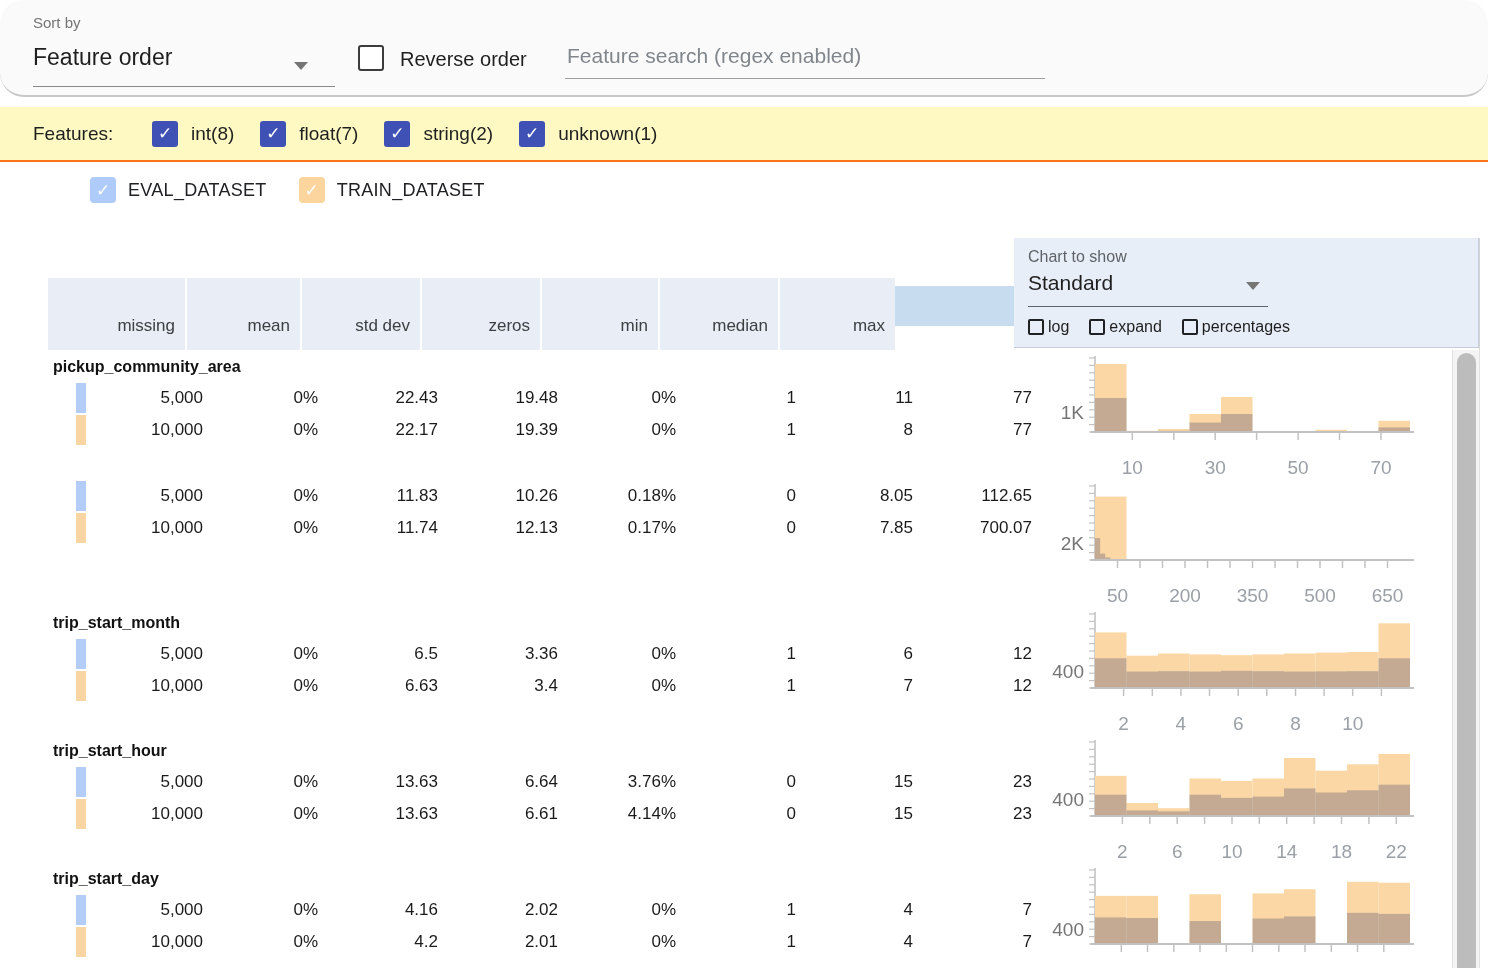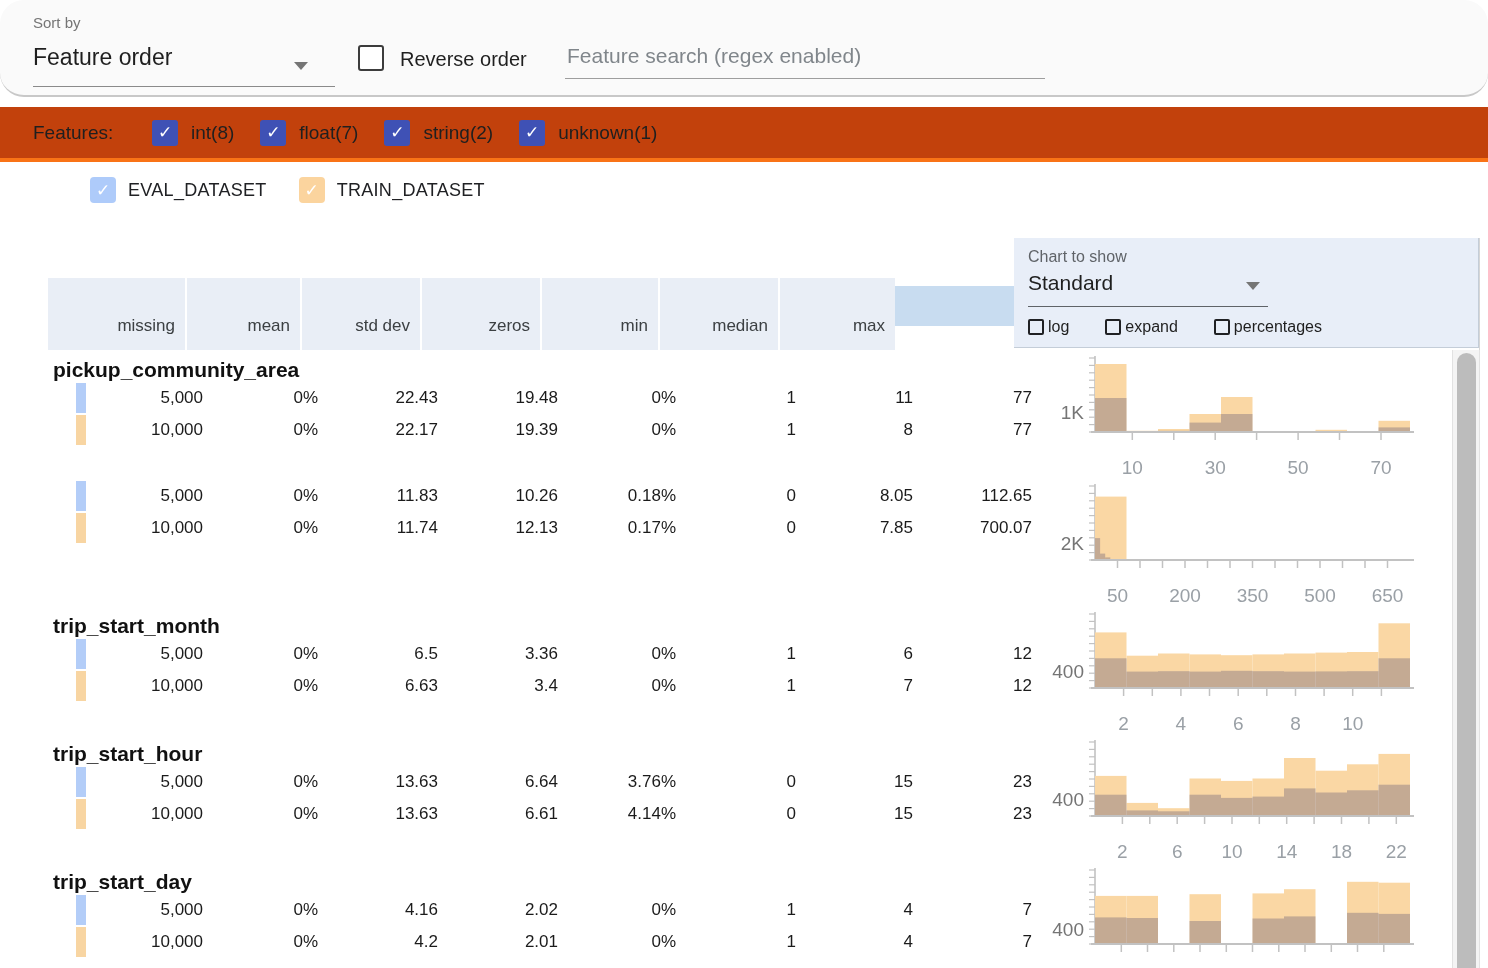--- a/index.html
+++ b/index.html
@@ -19,21 +19,21 @@
   .reverse-cb { left:358px; top:45px; }
   .reverse-label { position:absolute; left:400px; top:48px; font-size:20px; color:#1f1f1f; }
   .search-wrap { position:absolute; left:565px; top:40px; width:480px; }
   .search-input { width:480px; border:none; outline:none; background:transparent;
                   border-bottom:1px solid #9e9e9e; font-size:21px; padding:4px 2px 10px 2px;
                   font-family:"Liberation Sans","DejaVu Sans",sans-serif; color:#202124; }
   .search-input::placeholder { color:#80868b; }
 
   
   .filters-row { position:absolute; left:0; top:107px; width:1488px; height:55px;
-                 background:#c2410c; border-bottom:4px solid #f97316;
+                 background:#fef9c3; border-bottom:2px solid #f97316;
                  display:flex; align-items:center; padding-left:33px; }
   .filters-caption { font-size:19px; color:#1f1f1f; width:119px; }
   .ftype { display:flex; align-items:center; margin-right:26px; cursor:pointer; }
   .cb-filled { width:26px; height:26px; border-radius:3px; display:flex; align-items:center;
                justify-content:center; color:#fff; font-size:17px; font-weight:bold; margin-right:13px; }
   .ftype-label { font-size:19px; color:#1f1f1f; }
 
   
   .datasets-row { position:absolute; left:0; top:170px; width:1488px; height:40px;
                   display:flex; align-items:center; padding-left:90px; }
@@ -48,35 +48,35 @@
   .title-bar span { font-size:19px; font-weight:bold; color:#111; }
   .col-headers { position:absolute; left:48px; top:278px; width:966px; height:72px;
                  display:grid; grid-template-columns:137px 115px 120px 120px 118px 120px 117px 119px; }
   .col-headers .hcell { background:#e9eef6; border-left:2px solid #fff; display:flex;
                         align-items:flex-end; justify-content:flex-end;
                         padding:0 10px 14px 0; font-size:17px; color:#3c4043; }
   .col-headers .hcell:first-child { border-left:none; }
 
   .groups { position:absolute; left:48px; top:352px; width:966px; }
   .fgroup { height:128px; position:relative; }
-  .fname { font-size:21px; font-weight:bold; color:#111; padding:6px 0 0 5px; height:30px; }
+  .fname { font-size:16px; font-weight:bold; color:#111; padding:6px 0 0 5px; height:30px; }
   .frow { height:32px; display:grid; grid-template-columns:137px 115px 120px 120px 118px 120px 117px 119px;
           align-items:center; position:relative;margin-left:28px; }
   .frow .cell { text-align:right; padding-right:10px; font-size:17px; color:#1b1b1b; }
   .chip { position:absolute; left:0; top:1px; width:10px; height:30px; }
 
   
   .chart-panel { position:absolute; left:1014px; top:238px; width:465px; height:110px;
                  background:#e8eef8; border-right:1px solid #c4cdd8; border-bottom:1px solid #c4cdd8; }
   .cp-label { position:absolute; left:14px; top:10px; font-size:16px; color:#5f6368; }
   .cp-value { position:absolute; left:14px; top:33px; font-size:21px; color:#1f1f1f; }
   .cp-arrow { position:absolute; left:232px; top:44px; }
   .cp-underline { position:absolute; left:14px; top:68px; width:240px; border-bottom:1px solid #5f6368; }
   .cp-options { position:absolute; left:14px; top:80px; display:flex; align-items:center; }
-  .cp-opt { display:flex; align-items:center; margin-right:36px; cursor:pointer; }
+  .cp-opt { display:flex; align-items:center; margin-right:20px; cursor:pointer; }
   .cp-box { width:16px; height:16px; border:2px solid #202124; border-radius:2px; background:transparent; margin-right:4px; }
   .cp-opt-label { font-size:16px; color:#1f1f1f; }
 
   .charts { position:absolute; left:1014px; top:352px; width:466px; }
   .chart { height:128px; }
 
   
   .vscroll { position:absolute; left:1452px; top:350px; width:28px; height:618px;
              background:#f4f4f4; border-left:1px solid #e2e2e2; border-right:1px solid #e2e2e2; }
   .vthumb { position:absolute; left:4px; top:3px; width:19px; height:640px;

